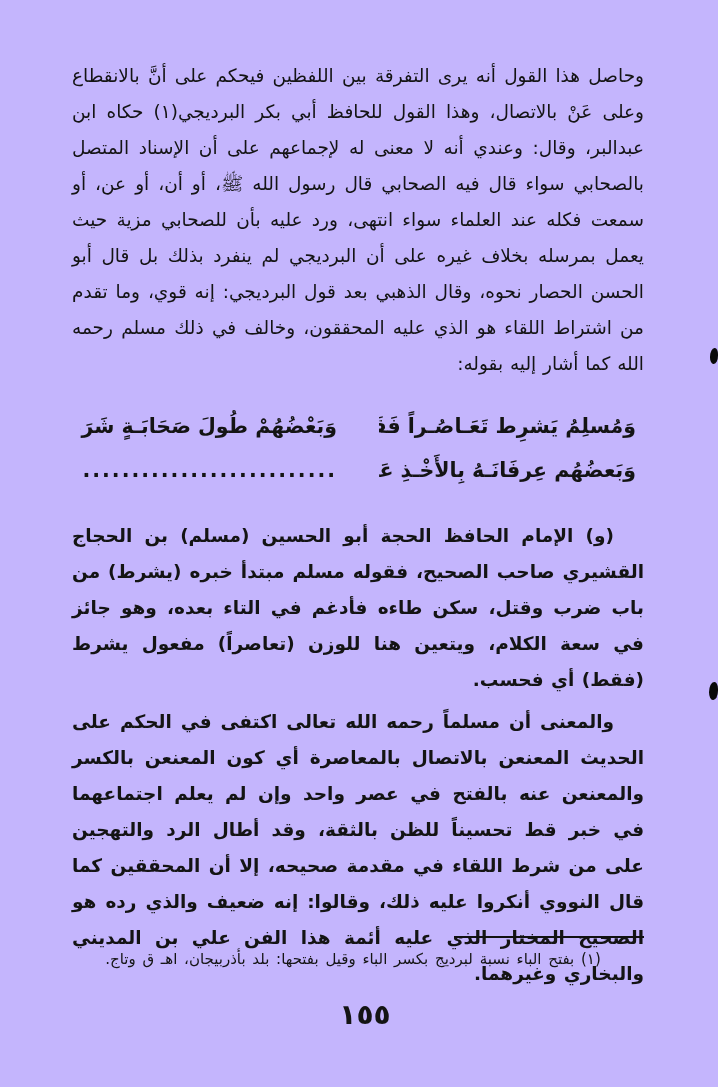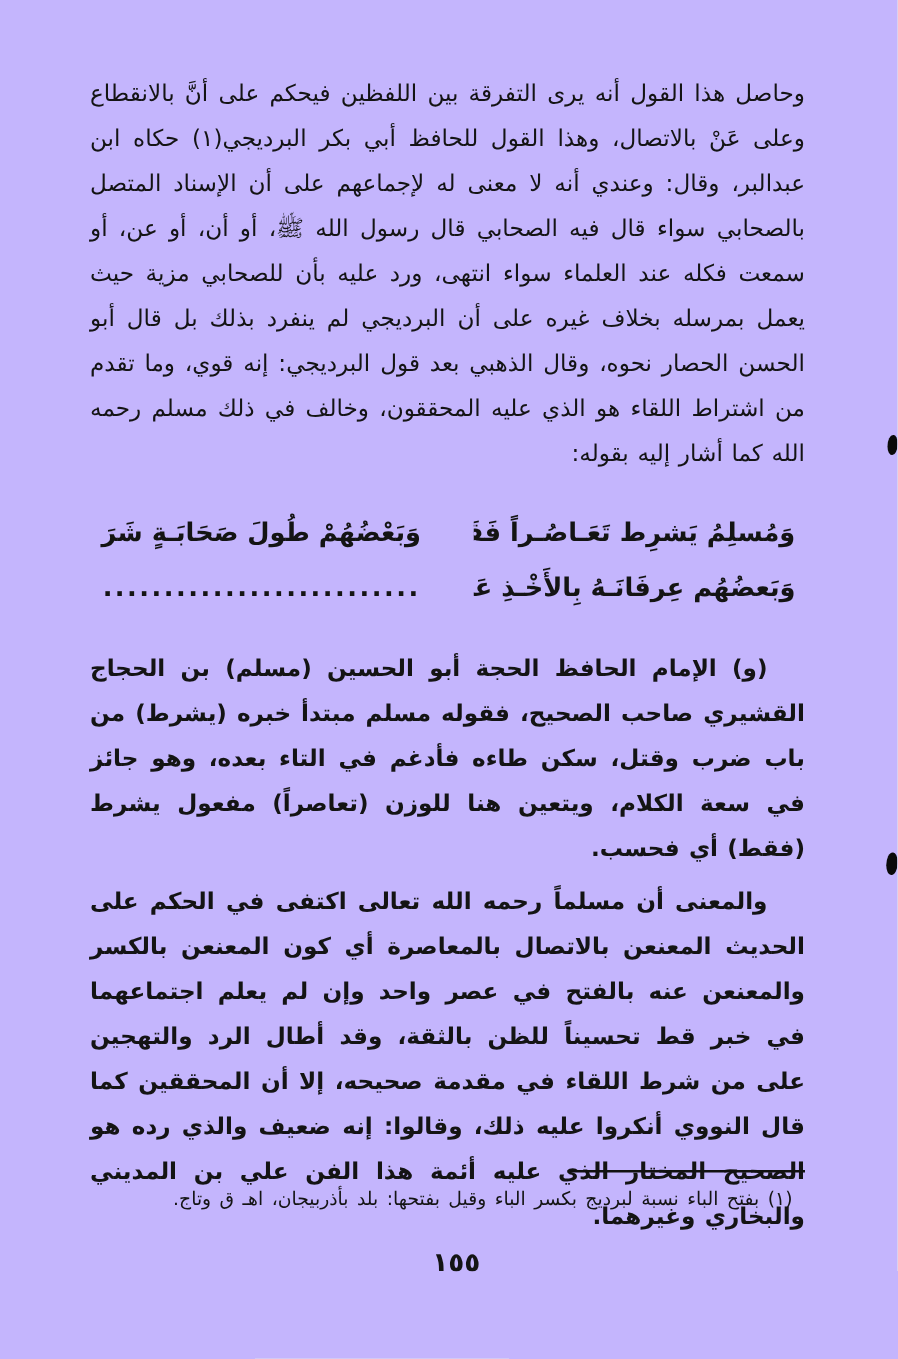--- a/index.html
+++ b/index.html
@@ -65,31 +65,31 @@
     top: 936px;
   }
   .footnote-rule {
     width: 190px;
     border-top: 2px solid #111;
     margin-bottom: 8px;
   }
   .footnote-text {
     font-size: 15px;
     line-height: 26px;
-    text-align: right;
+    text-align: center;
     padding-right: 10px;
     word-spacing: 2px;
   }
   .page-number {
     position: absolute;
     top: 998px;
     left: 0;
     right: 0;
     text-align: center;
-    font-size: 21px;
+    font-size: 28px;
     font-weight: bold;
     letter-spacing: 1px;
     padding-left: 12px;
   }
   .scan-artifact {
     position: absolute;
     background: #0a0a0a;
     border-radius: 60% 40% 55% 45%;
   }
   .scan-artifact.a1 {

